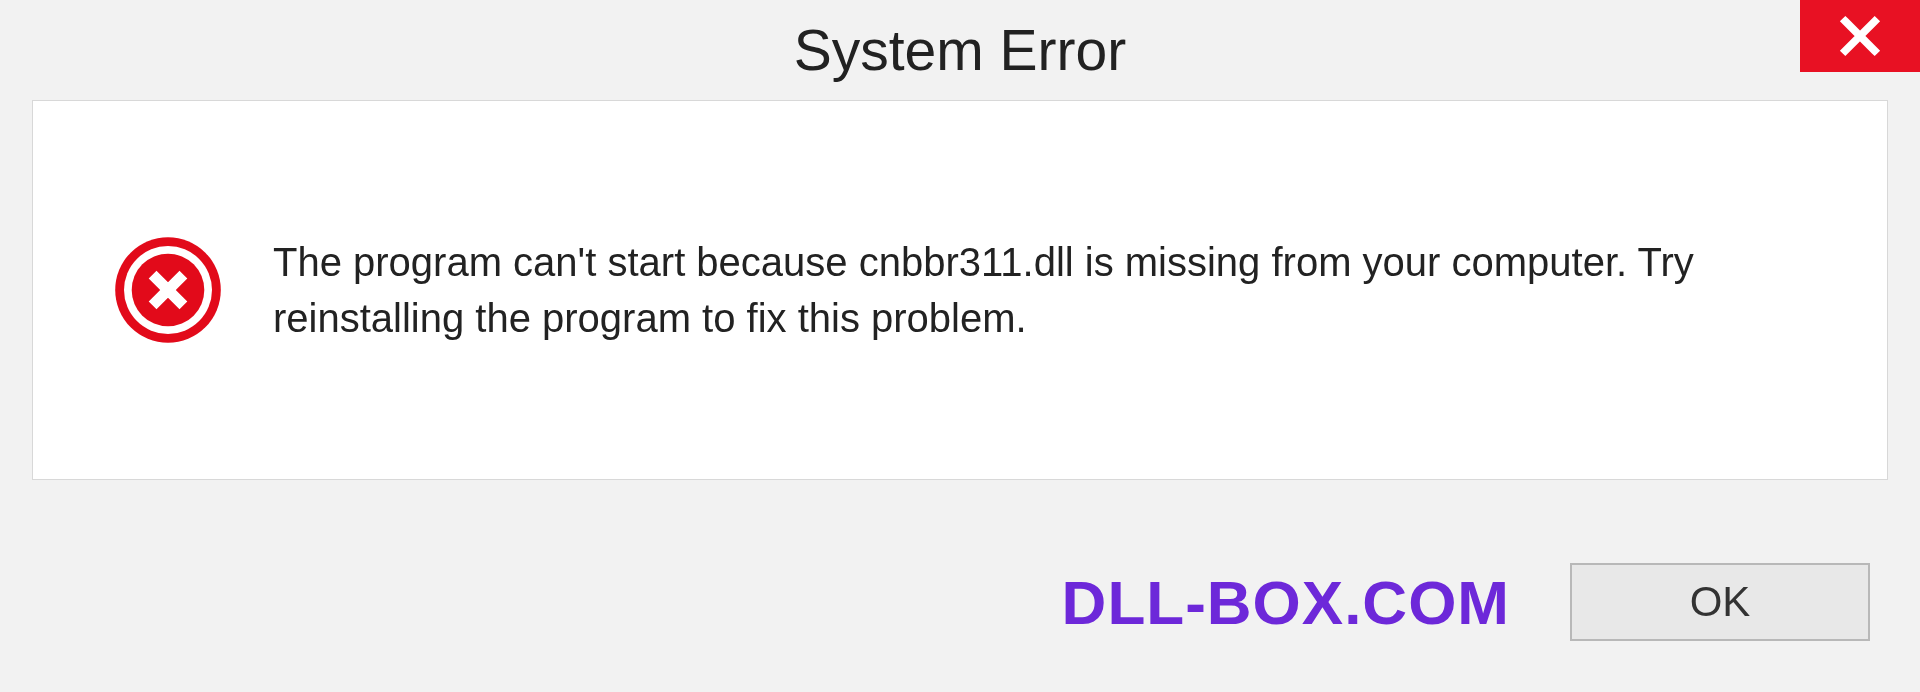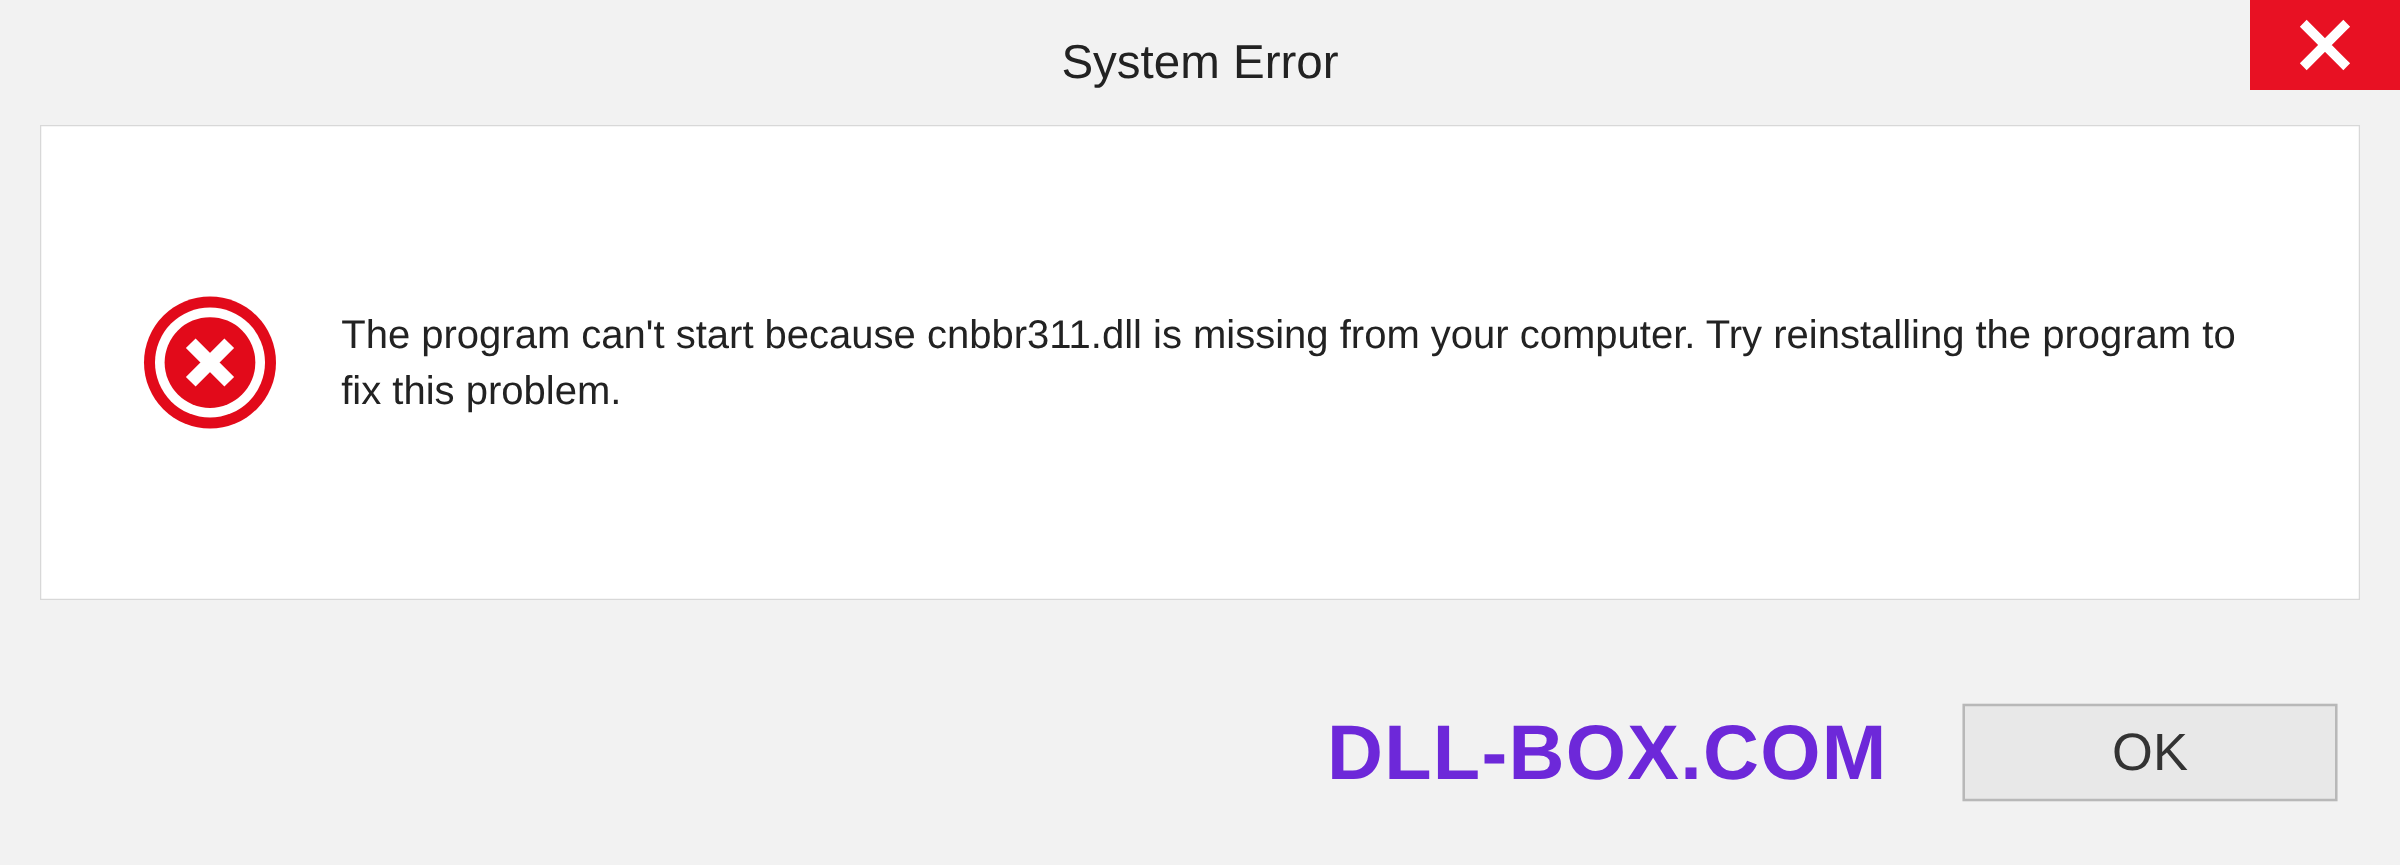--- a/index.html
+++ b/index.html
@@ -17,21 +17,21 @@
     }
     .titlebar {
       width: 100%;
       height: 100px;
       display: flex;
       align-items: center;
       justify-content: center;
       position: relative;
     }
     .title {
-      font-size: 38px;
+      font-size: 57px;
       font-weight: 400;
       color: #222;
     }
     .close-btn {
       position: absolute;
       right: 0;
       top: 0;
       width: 120px;
       height: 72px;
       background: #e81123;
@@ -54,21 +54,21 @@
       padding: 0 60px;
     }
     .error-icon {
       flex-shrink: 0;
       width: 110px;
       height: 110px;
       margin-right: 50px;
       margin-left: 20px;
     }
     .message {
-      font-size: 32px;
+      font-size: 40px;
       line-height: 1.4;
       color: #222;
       font-weight: 400;
     }
     .footer {
       position: absolute;
       bottom: 0;
       left: 0;
       right: 0;
       height: 180px;

